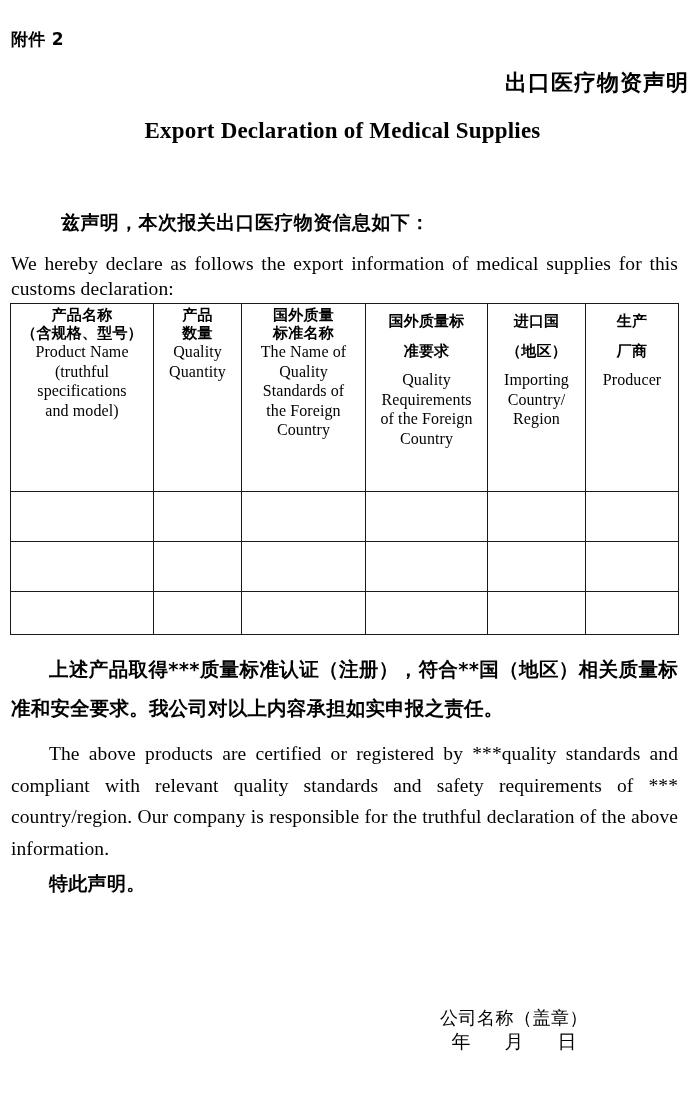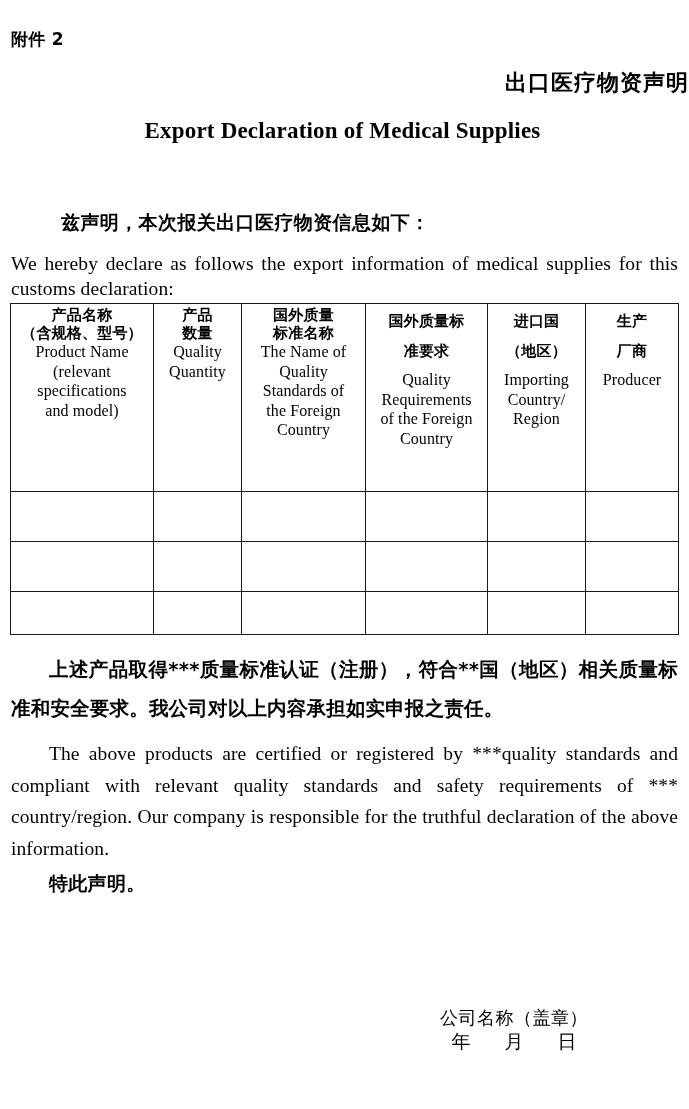--- a/index.html
+++ b/index.html
@@ -226,21 +226,21 @@
         <col class="col5">
         <col class="col6">
     </colgroup>
     <thead>
       <tr>
 
         <td>
           <div class="hd-cn">产品名称</div>
           <div class="hd-cn">（含规格、型号）</div>
           <div class="hd-en">Product Name</div>
-          <div class="hd-en">(relevant</div>
+          <div class="hd-en">(truthful</div>
           <div class="hd-en">specifications</div>
           <div class="hd-en">and model)</div>
         </td>
 
         <td>
           <div class="hd-cn">产品</div>
           <div class="hd-cn">数量</div>
           <div class="hd-en">Quality</div>
           <div class="hd-en">Quantity</div>
         </td>

